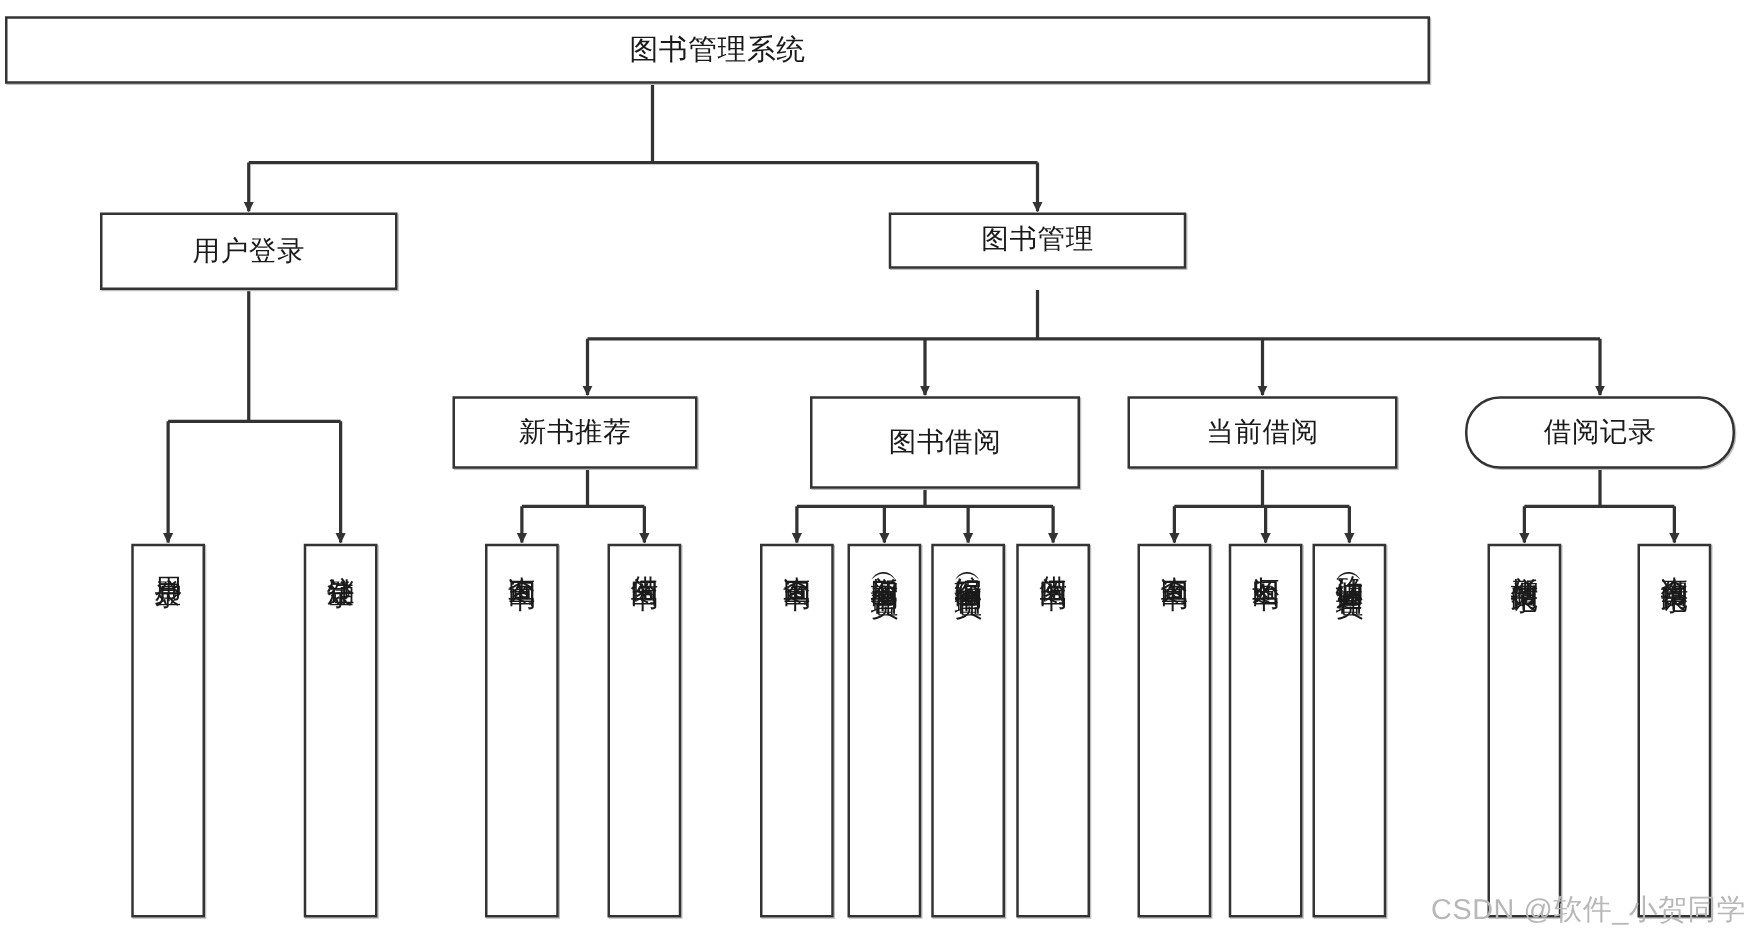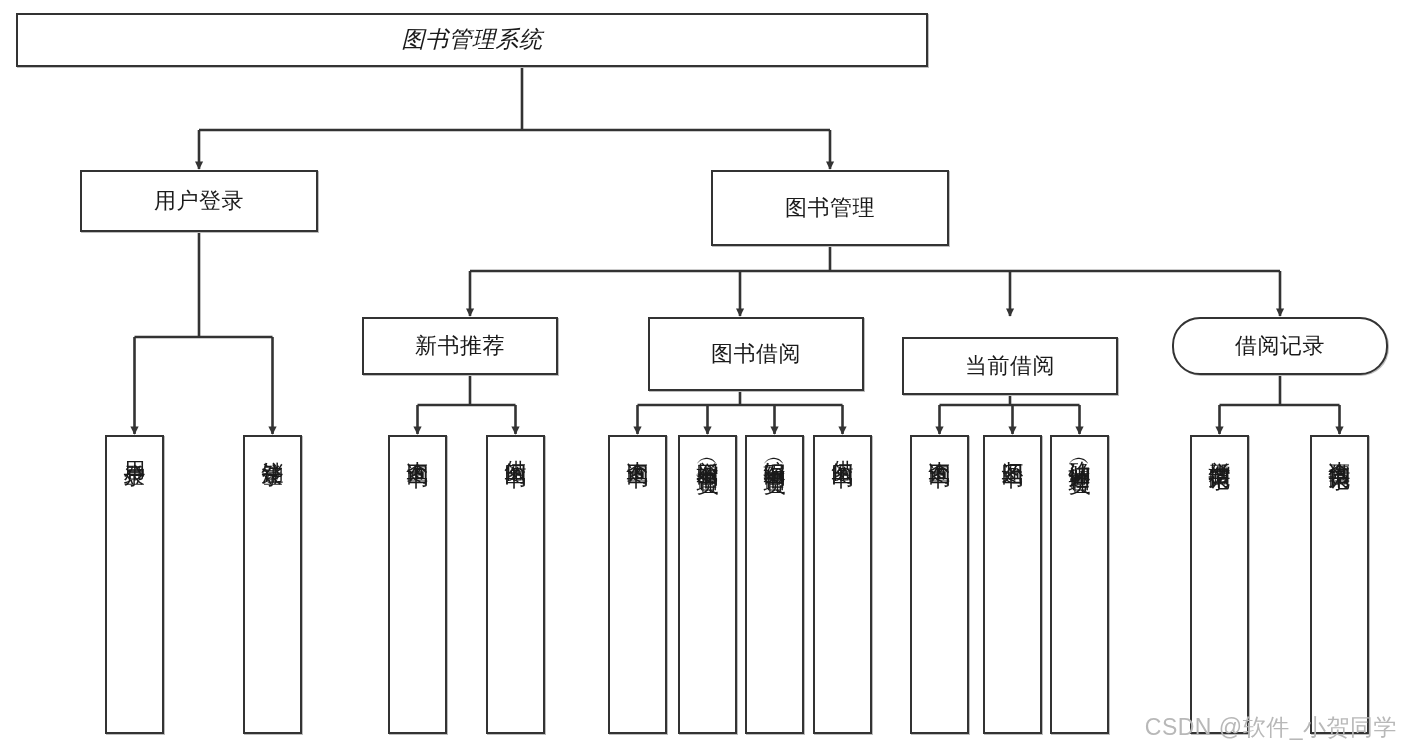--- a/index.html
+++ b/index.html
@@ -105,36 +105,36 @@
         <path d="M939.5,405 L939.5,434" marker-end="url(#arrowhead)"></path>
         <path d="M1012.5,405 L1012.5,434" marker-end="url(#arrowhead)"></path>
         <path d="M1079.5,405 L1079.5,434" marker-end="url(#arrowhead)"></path>
         <path d="M1280,375 L1280,405 M1219.5,405 L1339.5,405"></path>
         <path d="M1219.5,405 L1219.5,434" marker-end="url(#arrowhead)"></path>
         <path d="M1339.5,405 L1339.5,434" marker-end="url(#arrowhead)"></path>
       </g>
   </svg>
 
   <div id="nodes-layer">
-      <div class="node horizontal root" style="left: 16px; top: 13px; width: 912px; height: 54px; font-style: italic;">
+      <div class="node horizontal root" style="left: 4px; top: 13px; width: 1140px; height: 54px;">
         <span class="node-label">图书管理系统</span>
       </div>
       <div class="node horizontal" style="left: 80px; top: 170px; width: 238px; height: 62px;">
         <span class="node-label">用户登录</span>
       </div>
-      <div class="node horizontal" style="left: 711px; top: 170px; width: 238px; height: 76px;">
+      <div class="node horizontal" style="left: 711px; top: 170px; width: 238px; height: 45px; font-family: Liberation Mono, monospace;">
         <span class="node-label">图书管理</span>
       </div>
       <div class="node horizontal" style="left: 362px; top: 317px; width: 196px; height: 58px;">
         <span class="node-label">新书推荐</span>
       </div>
       <div class="node horizontal" style="left: 632px; top: 317px; width: 216px; height: 74px; margin-left: 16px;">
         <span class="node-label">图书借阅</span>
       </div>
-      <div class="node horizontal" style="left: 902px; top: 317px; width: 216px; height: 58px; margin-top: 20px;">
+      <div class="node horizontal" style="left: 902px; top: 317px; width: 216px; height: 58px;">
         <span class="node-label">当前借阅</span>
       </div>
       <div class="node horizontal" style="left: 1172px; top: 317px; width: 216px; height: 58px; border-radius: 28px;">
         <span class="node-label">借阅记录</span>
       </div>
       <div class="node vertical" style="left: 105px; top: 435px; width: 59px; height: 299px;">
         <span class="node-label">用户登录</span>
       </div>
       <div class="node vertical" style="left: 243px; top: 435px; width: 59px; height: 299px;">
         <span class="node-label">注销登录</span>

